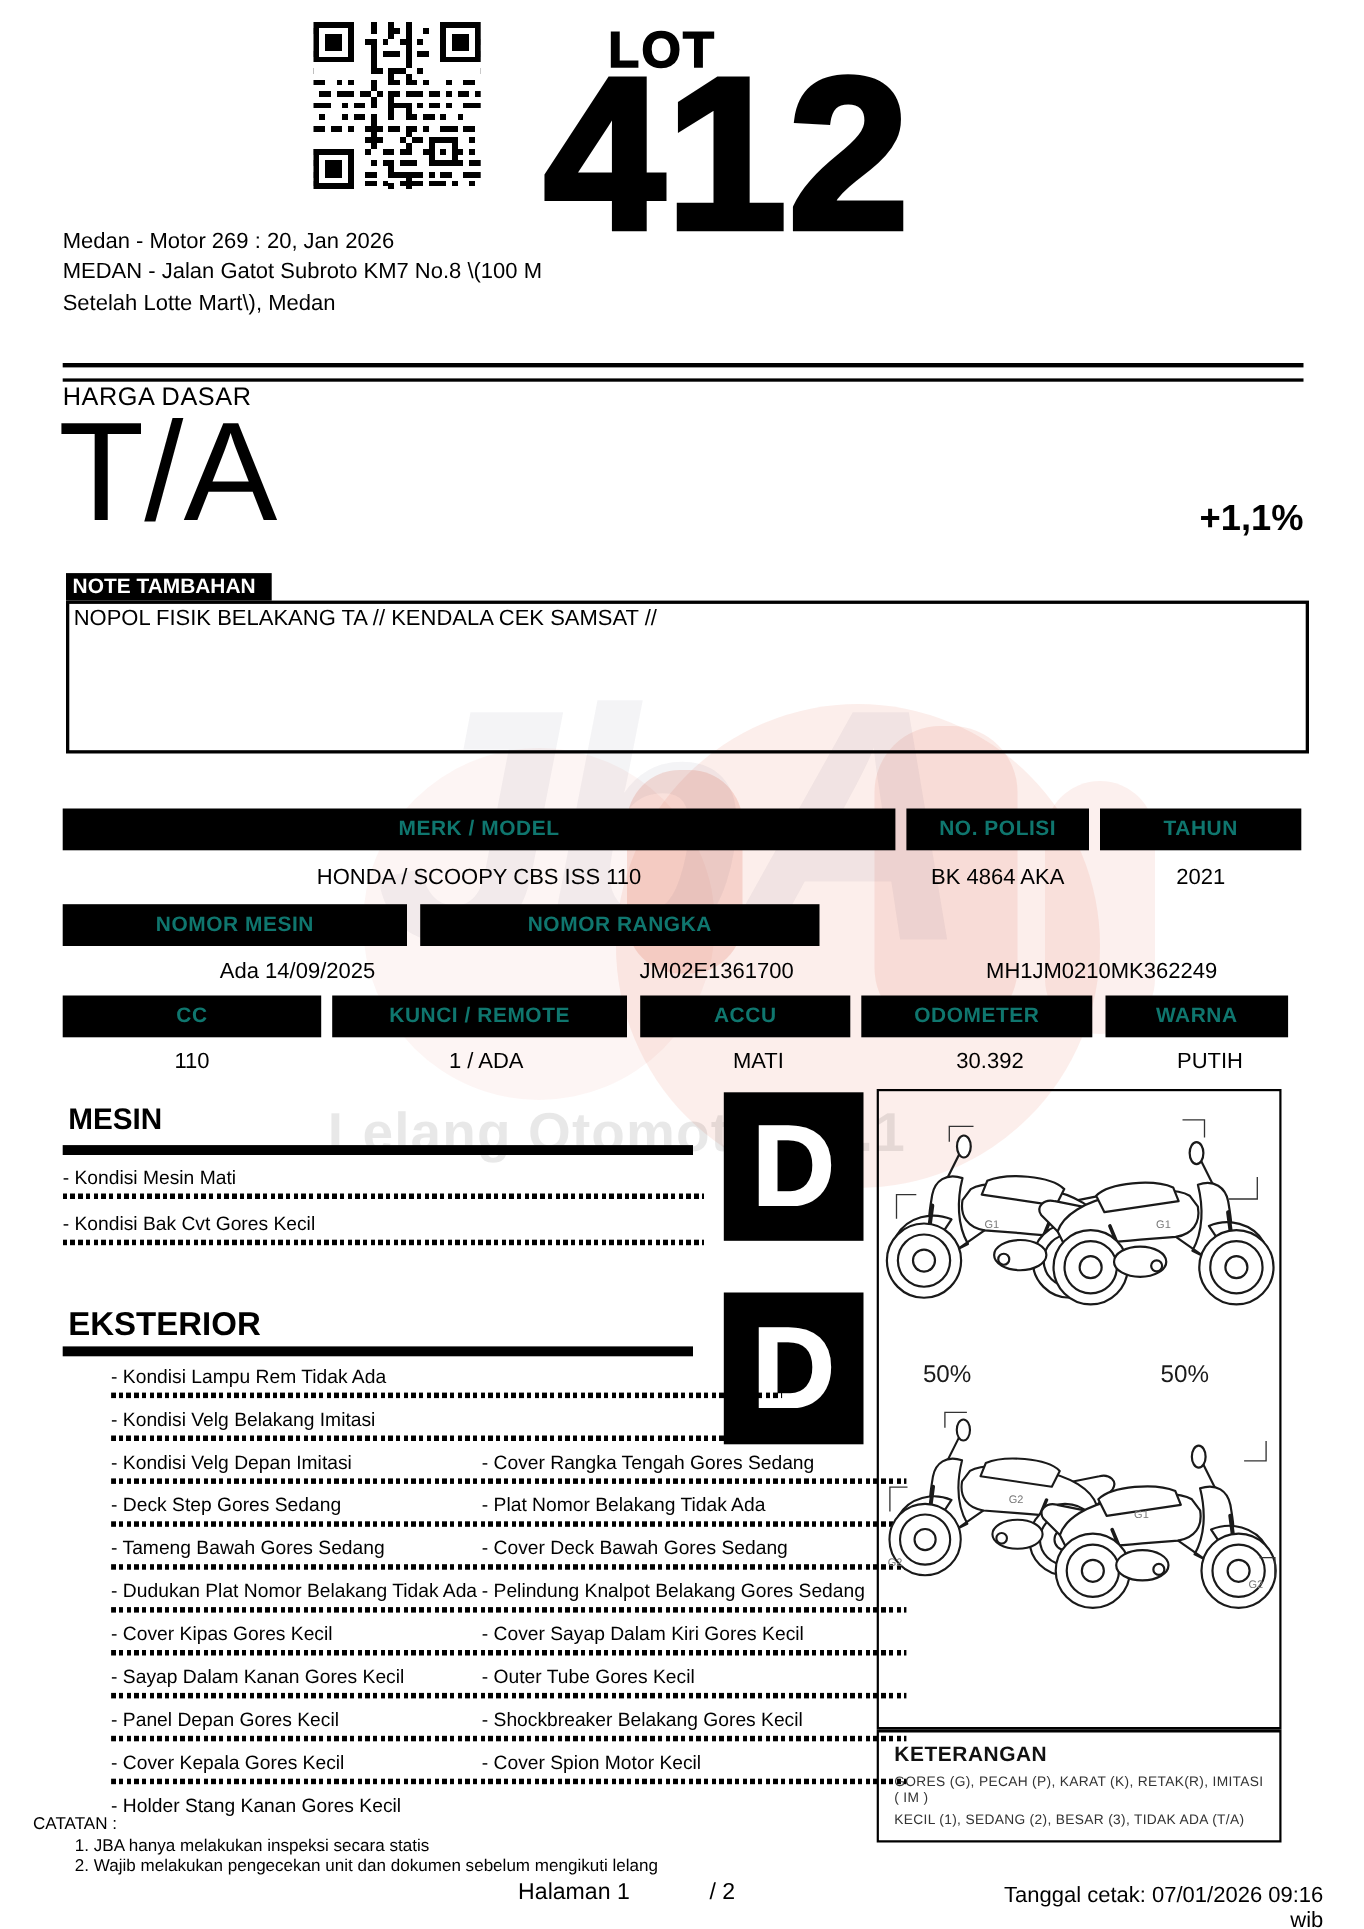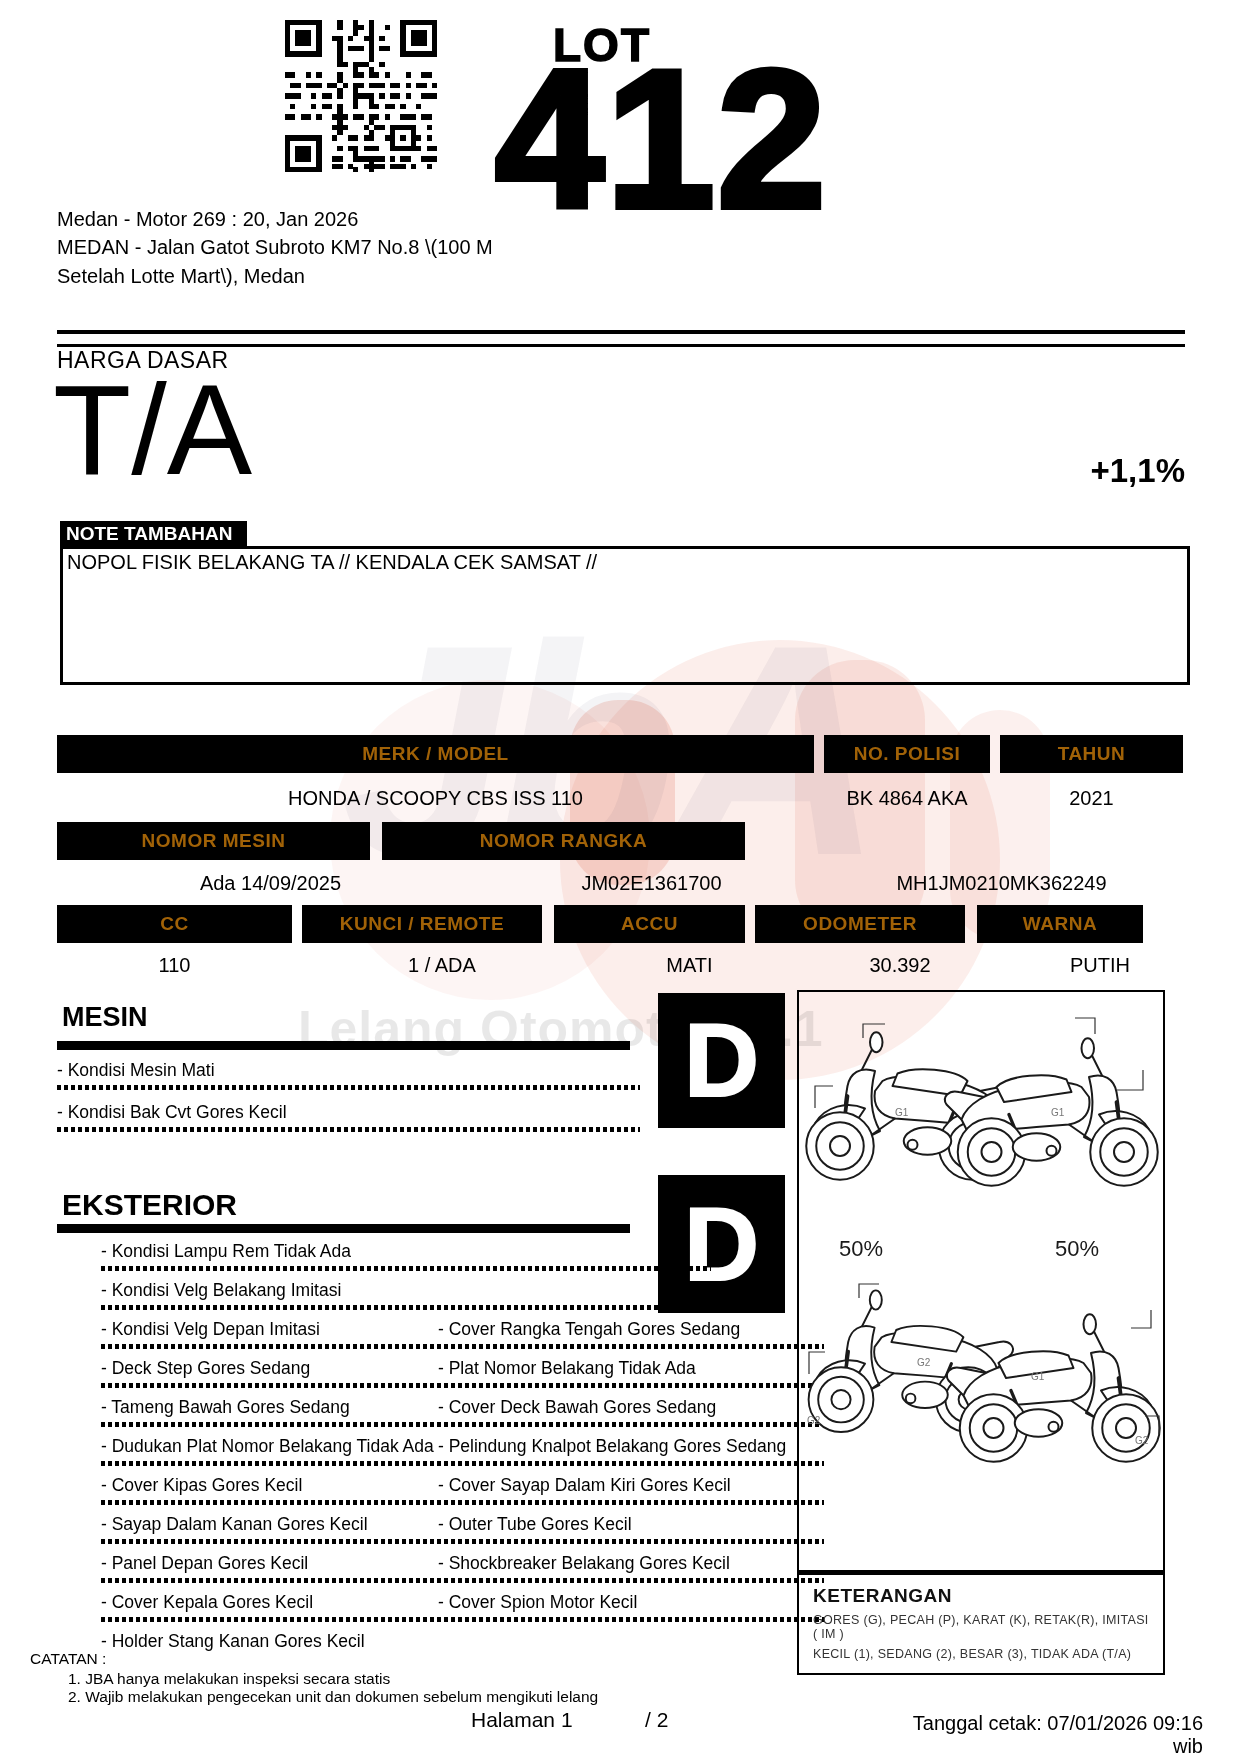--- a/index.html
+++ b/index.html
@@ -26,21 +26,21 @@
   .harga-value{left:53px;top:360px;font-size:128px;line-height:1.1;}
   .pct{left:1000px;top:452px;width:185px;text-align:right;font-size:33px;font-weight:700;}
 
   
   .note-bar{left:60px;top:521px;width:187px;height:25px;background:#000;color:#fff;font-size:19px;font-weight:700;line-height:25px;padding-left:6px;box-sizing:border-box;}
   .note-box{left:60px;top:546px;width:1130px;height:139px;border:3px solid #000;box-sizing:border-box;}
   .note-text{padding:2px 4px;font-size:20px;}
 
   
   .trow{left:57px;width:1126px;display:flex;}
-  .hcell{background:#000;color:#a16207;font-weight:700;font-size:19px;height:38px;display:flex;align-items:center;justify-content:center;letter-spacing:.5px;}
+  .hcell{background:#000;color:#0f766e;font-weight:700;font-size:19px;height:38px;display:flex;align-items:center;justify-content:center;letter-spacing:.5px;}
   .vrow{height:46px;}
   .vcell{display:flex;align-items:center;justify-content:center;font-size:20px;height:46px;}
 
   
   .sec-title{font-weight:700;}
   .sec-bar{background:#000;height:9px;}
   .dotted{height:5px;background-image:repeating-linear-gradient(to right,#000 0 4px,transparent 4px 7px);}
   .item{font-size:17.5px;line-height:20px;}
   .grade-box{background:#000;color:#fff;display:flex;align-items:center;justify-content:center;font-size:104px;font-weight:700;-webkit-text-stroke:2px #fff;}
   .ext-rows{left:57px;top:1241px;width:723px;margin-left:44px;}
@@ -146,21 +146,21 @@
     <div class="hcell" style="width:313px;margin-right:12px">NOMOR MESIN</div>
     <div class="hcell" style="width:363px">NOMOR RANGKA</div>
   </div>
   <div class="abs trow vrow" style="top:860px">
     <div class="vcell" style="width:427px;margin-right:11px">Ada 14/09/2025</div>
     <div class="vcell" style="width:313px;margin-right:12px">JM02E1361700</div>
     <div class="vcell" style="width:363px">MH1JM0210MK362249</div>
   </div>
   <div class="abs trow" style="top:905px">
     <div class="hcell" style="width:235px;margin-right:10px">CC</div>
-    <div class="hcell" style="width:240px;margin-right:12px">KUNCI / REMOTE</div>
+    <div class="hcell" style="width:268px;margin-right:12px">KUNCI / REMOTE</div>
     <div class="hcell" style="width:191px;margin-right:10px">ACCU</div>
     <div class="hcell" style="width:210px;margin-right:12px">ODOMETER</div>
     <div class="hcell" style="width:166px">WARNA</div>
   </div>
   <div class="abs trow vrow" style="top:942px">
     <div class="vcell" style="width:235px;margin-right:10px">110</div>
     <div class="vcell" style="width:280px;margin-right:12px">1 / ADA</div>
     <div class="vcell" style="width:191px;margin-right:10px">MATI</div>
     <div class="vcell" style="width:210px;margin-right:12px">30.392</div>
     <div class="vcell" style="width:166px">PUTIH</div>

